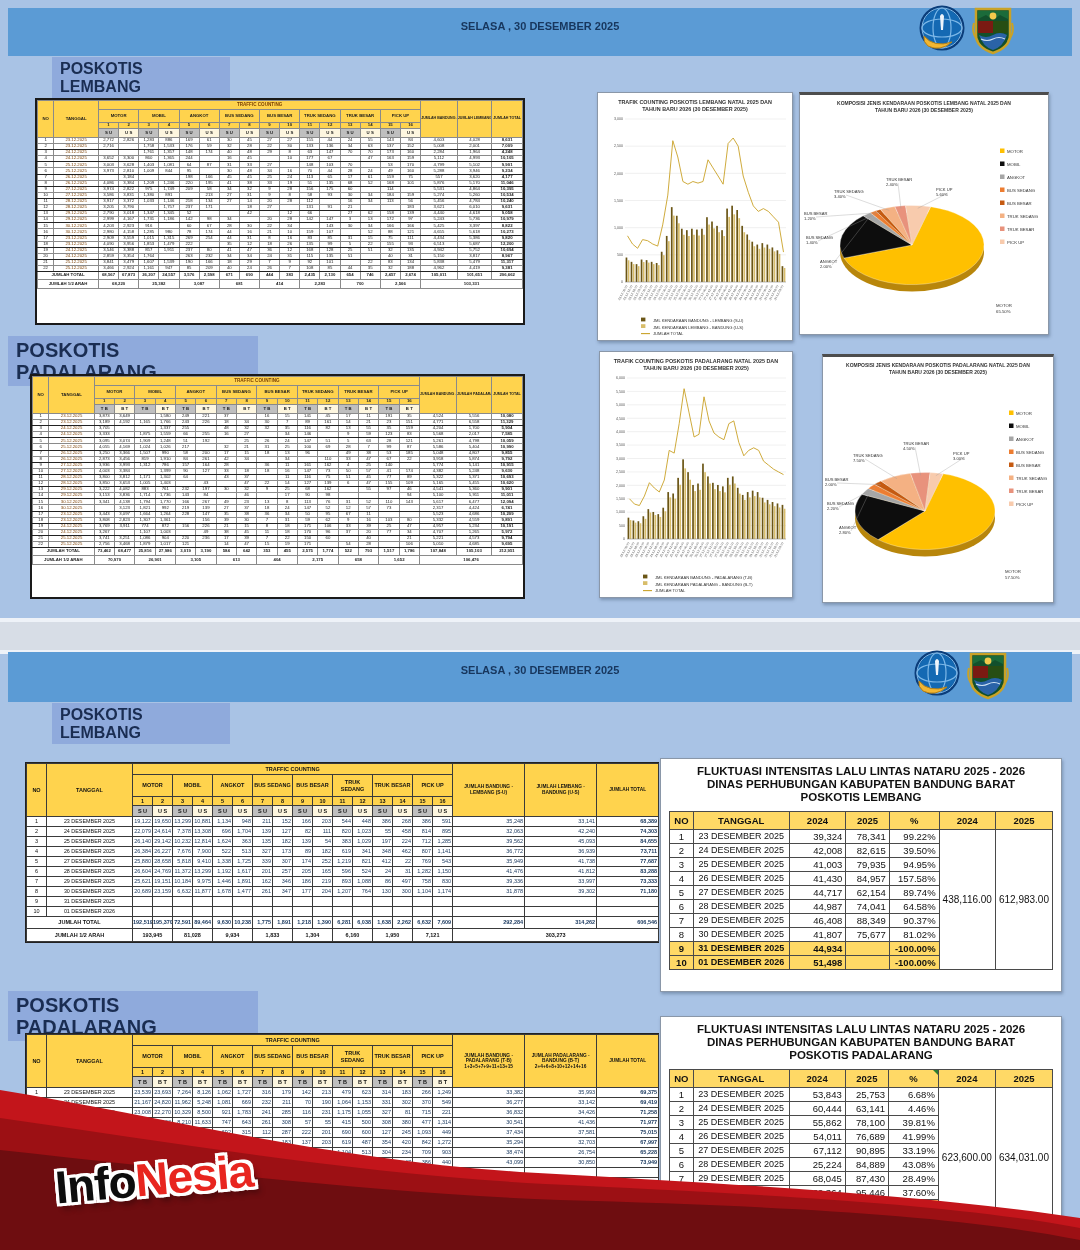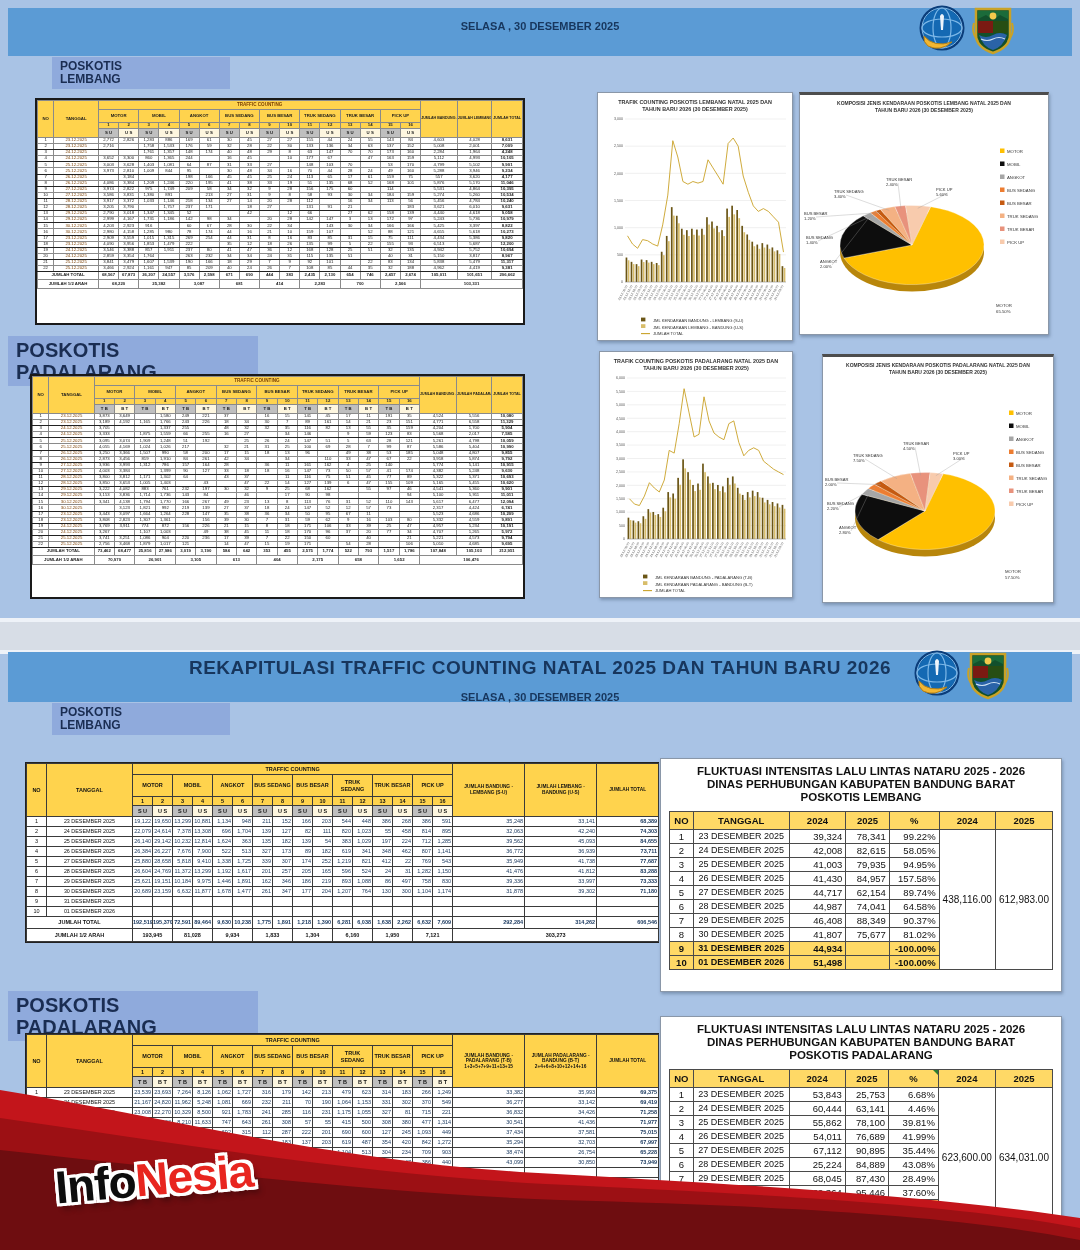--- a/index.html
+++ b/index.html
@@ -5,21 +5,21 @@
   html,body{margin:0;padding:0;background:#8fa9cc;}
   *{box-sizing:border-box;}
   .page{position:relative;width:1080px;height:1250px;margin:0 auto;background:#a9c3e5;
         font-family:"Liberation Sans",sans-serif;overflow:hidden;}
   .band{position:absolute;background:#5b9bd5;color:#17365d;text-align:center;}
   .band .t1{font-size:21px;font-weight:bold;letter-spacing:.5px;margin-top:5px;}
   .band .t2{font-size:11px;font-weight:bold;margin-top:12px;}
   .logos{position:absolute;display:flex;gap:6px;align-items:center;z-index:5;}
   .seclabel{position:absolute;background:#8faadc;color:#1a2d52;font-weight:bold;
             padding:3px 8px;line-height:1.1;}
-  .seclabel.two{font-size:12px;}
+  .seclabel.two{font-size:16px;}
   .seclabel.one{font-size:20px;}
   .panel{position:absolute;background:#fff;border:1px solid #8a97a8;box-shadow:1px 2px 3px rgba(40,60,90,.35);}
   .piep{border-top:3px solid #4d4d4d;}
   .mini{position:absolute;background:#fff;border:2px solid #1a1a1a;overflow:hidden;}
   table{border-collapse:collapse;}
   
   .mini table{width:100%;table-layout:fixed;}
   .mini th,.mini td{border:0.4px solid #8a8a8a;padding:0;overflow:hidden;white-space:nowrap;
         font-size:4.3px;line-height:1.1;text-align:center;color:#1c1c1c;}
   .mini thead th{background:#ffd34d;color:#1c1c1c;font-weight:bold;}
@@ -1710,21 +1710,20 @@
         <text x="130" y="98" font-size="4.1" fill="#333">PICK UP</text>
         <text x="130" y="103" font-size="4.1" fill="#333">3.00%</text>
         <text x="182" y="216" font-size="4.3" fill="#333">MOTOR</text>
         <text x="182" y="221.5" font-size="4.3" fill="#333">57.50%</text>
       </svg>
   </div>
 
   <div class="divider" style="top:618px;height:36px;"></div>
 
   <div class="band" style="left:8px;top:652px;width:1064px;height:50px;">
-    <div class="t1" style="font-size:19px;">REKAPITULASI TRAFFIC COUNTING NATAL 2025 DAN TAHUN BARU 2026</div>
     <div class="t2">SELASA , 30 DESEMBER 2025</div>
   </div>
   <div class="logos" style="left:913px;top:648px;">
     <span class="logo-m"><svg width="48" height="50" viewBox="0 0 48 50">
           <circle cx="24" cy="24" r="21" fill="#1469b3" stroke="#0b3d7a" stroke-width="3"></circle>
           <ellipse cx="24" cy="24" rx="20" ry="9" fill="none" stroke="#7db8e8" stroke-width="1.2"></ellipse>
           <ellipse cx="24" cy="24" rx="9" ry="20" fill="none" stroke="#7db8e8" stroke-width="1.2"></ellipse>
           <circle cx="24" cy="24" r="20" fill="none" stroke="#7db8e8" stroke-width="1"></circle>
           <path d="M6,32 Q16,44 34,38 Q22,48 10,42 Q5,38 6,32 Z" fill="#f2b632" stroke="#b4821a" stroke-width="1"></path>
           <path d="M22,12 q2,-4 4,0 l-1,14 h-2 Z" fill="#eef4fb"></path>
@@ -2130,21 +2129,21 @@
               <td class="r">78,341</td>
               <td class="r">99.22%</td>
               <td rowspan="10" class="big">438,116.00</td>
               <td rowspan="10" class="big">612,983.00</td>
             </tr>
             <tr>
               <td class="c">2</td>
               <td class="c" style="font-size: 9px;">24 DESEMBER 2025</td>
               <td class="r">42,008</td>
               <td class="r">82,615</td>
-              <td class="r">58.05%</td>
+              <td class="r">39.50%</td>
             </tr>
             <tr>
               <td class="c">3</td>
               <td class="c" style="font-size: 9px;">25 DESEMBER 2025</td>
               <td class="r">41,003</td>
               <td class="r">79,935</td>
               <td class="r">94.95%</td>
             </tr>
             <tr>
               <td class="c">4</td>
@@ -2609,21 +2608,21 @@
               <td class="c" style="font-size: 9px;">26 DESEMBER 2025</td>
               <td class="r">54,011</td>
               <td class="r">76,689</td>
               <td class="r">41.99%</td>
             </tr>
             <tr>
               <td class="c">5</td>
               <td class="c" style="font-size: 9px;">27 DESEMBER 2025</td>
               <td class="r">67,112</td>
               <td class="r">90,895</td>
-              <td class="r">35.44%</td>
+              <td class="r">33.19%</td>
             </tr>
             <tr>
               <td class="c">6</td>
               <td class="c" style="font-size: 9px;">28 DESEMBER 2025</td>
               <td class="r">25,224</td>
               <td class="r">84,889</td>
               <td class="r">43.08%</td>
             </tr>
             <tr>
               <td class="c">7</td>

